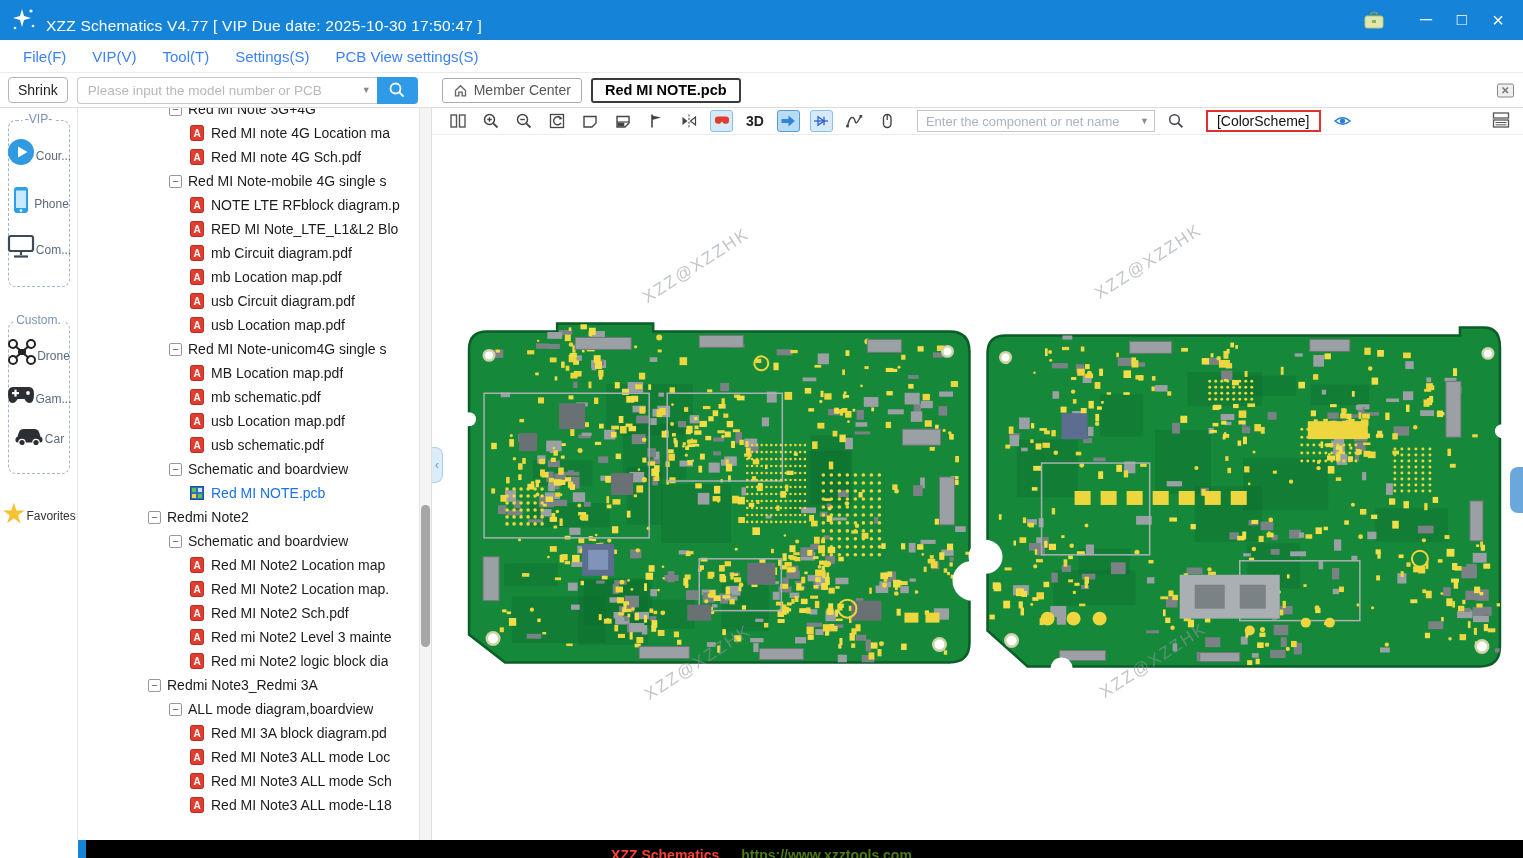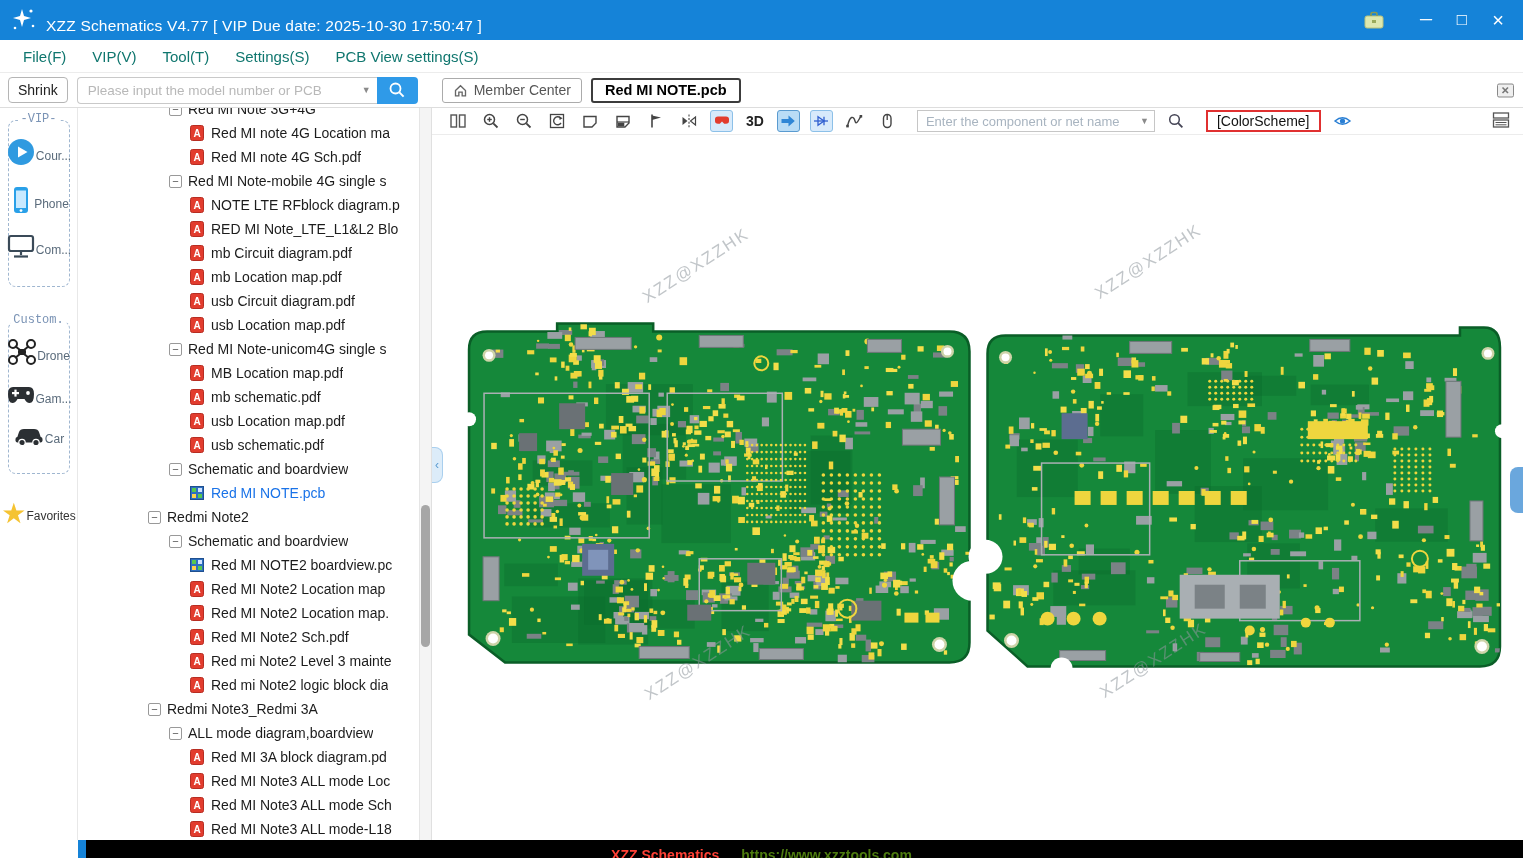--- a/index.html
+++ b/index.html
@@ -9,42 +9,42 @@
   
   .titlebar{height:40px;background:#1583d8;display:flex;align-items:center;color:#fff;padding:0 10px;flex:none;}
   .logo{width:28px;height:28px;display:flex;align-items:center;justify-content:center;}
   .title-text{font-size:15.5px;margin-left:8px;letter-spacing:.2px;margin-top:12px;}
   .tb-spacer{flex:1;}
   .tb-btn{width:30px;height:28px;display:flex;align-items:center;justify-content:center;font-size:17px;margin-left:6px;color:#fff;cursor:pointer;}
   .tb-vip{margin-right:16px;}
 
   
   .menubar{height:33px;background:#fff;border-bottom:1px solid #ececec;display:flex;align-items:center;padding-left:10px;flex:none;}
-  .mitem{padding:0 13px;font-size:15px;color:#0f766e;cursor:pointer;}
+  .mitem{padding:0 13px;font-size:15px;color:#3b82f6;cursor:pointer;}
 
   
   .topbar{height:35px;background:#fff;border-bottom:1px solid #ddd;display:flex;align-items:center;padding-left:8px;flex:none;}
   .shrink{height:26px;padding:0 9px;border:1px solid #b5b5b5;border-radius:4px;background:#fff;font-size:14px;color:#222;display:flex;align-items:center;cursor:pointer;}
   .searchbox{margin-left:9px;display:flex;height:27px;}
   .sin{width:300px;border:1px solid #c9c9c9;border-right:none;border-radius:4px 0 0 4px;display:flex;align-items:center;padding:0 6px 0 10px;background:#fff;}
   .sin input{border:none;outline:none;flex:1;font-size:13.5px;color:#333;}
   .sin input::placeholder{color:#b8b8b8;}
   .chev{font-size:9px;color:#8a8a8a;flex:none;}
   .sbtn{width:41px;background:#2f9ae8;border-radius:0 4px 4px 0;display:flex;align-items:center;justify-content:center;cursor:pointer;}
   .tab-mc{margin-left:24px;height:25px;border:1px solid #ababab;border-radius:3px;display:flex;align-items:center;gap:6px;padding:0 10px;color:#555;font-size:14px;background:#fff;cursor:pointer;}
   .tab-active{margin-left:9px;height:25px;border:2px solid #3c3c3c;border-radius:3px;display:flex;align-items:center;padding:0 12px;font-weight:bold;font-size:14.5px;color:#000;background:#fff;cursor:pointer;}
   .panel-close{margin-left:auto;margin-right:8px;cursor:pointer;display:flex;}
 
   
   .main{flex:1;display:flex;min-height:0;}
 
   
   .sidebar{width:78px;background:#fff;border-right:1px solid #e8e8e8;display:flex;flex-direction:column;align-items:center;padding-top:12px;flex:none;}
   .sgroup{width:62px;border:1.5px dashed #9fb6d0;border-radius:8px;position:relative;display:flex;flex-direction:column;align-items:center;padding:16px 0 8px 0;}
-  .sgroup-label{position:absolute;top:-9px;left:50%;transform:translateX(-50%);background:#fff;padding:0 3px;font-size:12px;color:#7a93b5;white-space:nowrap;font-family:Liberation Mono, monospace;}
+  .sgroup-label{position:absolute;top:-9px;left:50%;transform:translateX(-50%);background:#fff;padding:0 3px;font-size:12px;color:#7a93b5;white-space:nowrap;}
   .sgroup.custom{margin-top:34px;}
   .sitem{display:flex;align-items:center;margin-bottom:14px;cursor:pointer;}
   .slabel{font-size:12px;color:#5a6b7b;margin-top:3px;}
   .fav{margin-top:26px;}
   .fav .star{font-size:28px;color:#f5c332;line-height:28px;}
   .fav .slabel{color:#333;}
 
   
   .tree{position:relative;width:354px;border-right:1px solid #e0e0e0;overflow:hidden;background:#fff;flex:none;}
   #tree-rows{margin-top:-11px;}
@@ -361,32 +361,20 @@
             </span>
             <span class="tlabel">Red MI NOTE.pcb</span>
           </div>
           <div class="tree-row" style="padding-left: 70px;">
             <span class="expander">−</span>
             <span class="tlabel">Redmi Note2</span>
           </div>
           <div class="tree-row" style="padding-left: 91px;">
             <span class="expander">−</span>
             <span class="tlabel">Schematic and boardview</span>
-          </div>
-          <div class="tree-row" style="padding-left: 112px;">
-            <span class="ficon">
-              <svg width="14" height="14" viewBox="0 0 14 14">
-                <rect x="0.5" y="0.5" width="13" height="13" fill="#2e6fc0" stroke="#1f4f8f"></rect>
-                <rect x="2" y="2" width="4" height="4" fill="#57c84f"></rect>
-                <rect x="8" y="2" width="4" height="4" fill="#cfe3ff"></rect>
-                <rect x="2" y="8" width="4" height="4" fill="#ffd24a"></rect>
-                <rect x="8" y="8" width="4" height="4" fill="#57c84f"></rect>
-              </svg>
-            </span>
-            <span class="tlabel">Red MI NOTE2 boardview.pc</span>
           </div>
           <div class="tree-row" style="padding-left: 112px;">
             <span class="ficon">
               <svg width="14" height="16" viewBox="0 0 14 16">
                 <rect x="0.5" y="0.5" width="13" height="15" rx="2" fill="#e23c2e" stroke="#b72d22"></rect>
                 <text x="7" y="12" font-size="10" font-weight="bold" fill="#fff" text-anchor="middle" font-family="Liberation Sans,sans-serif">A</text>
               </svg>
             </span>
             <span class="tlabel">Red MI Note2 Location map</span>
           </div>

